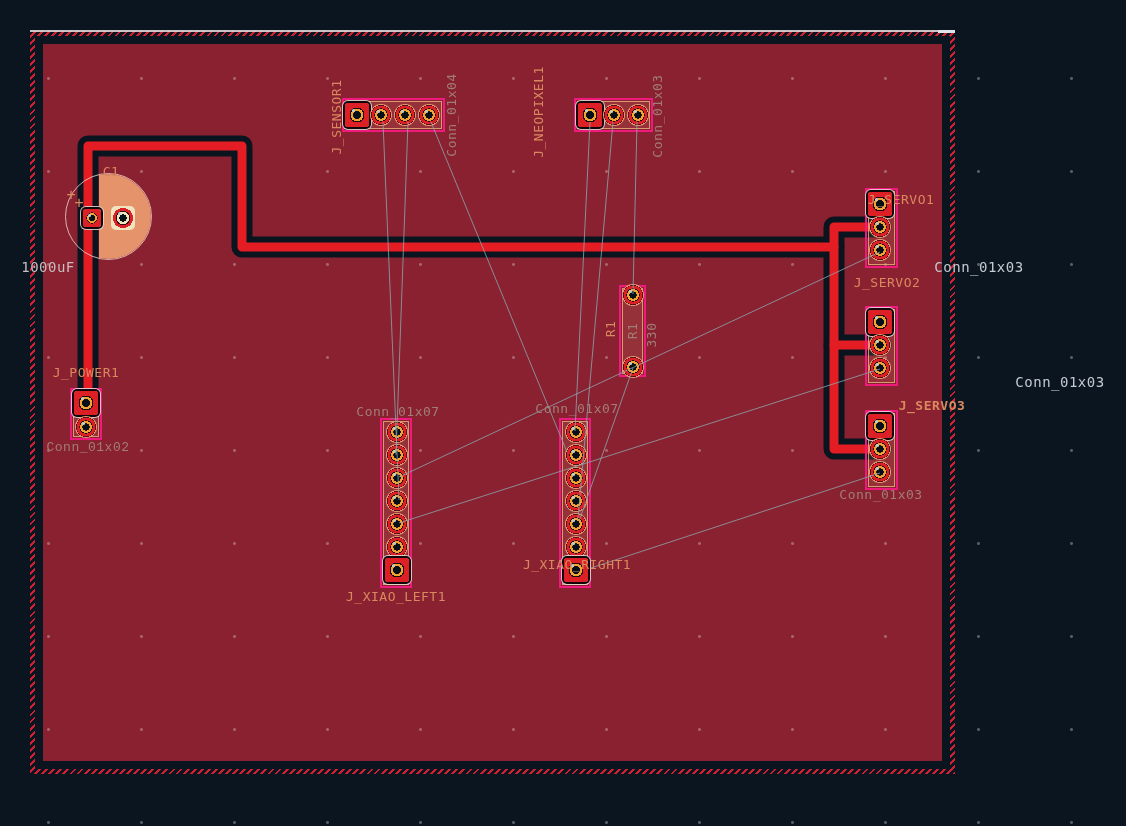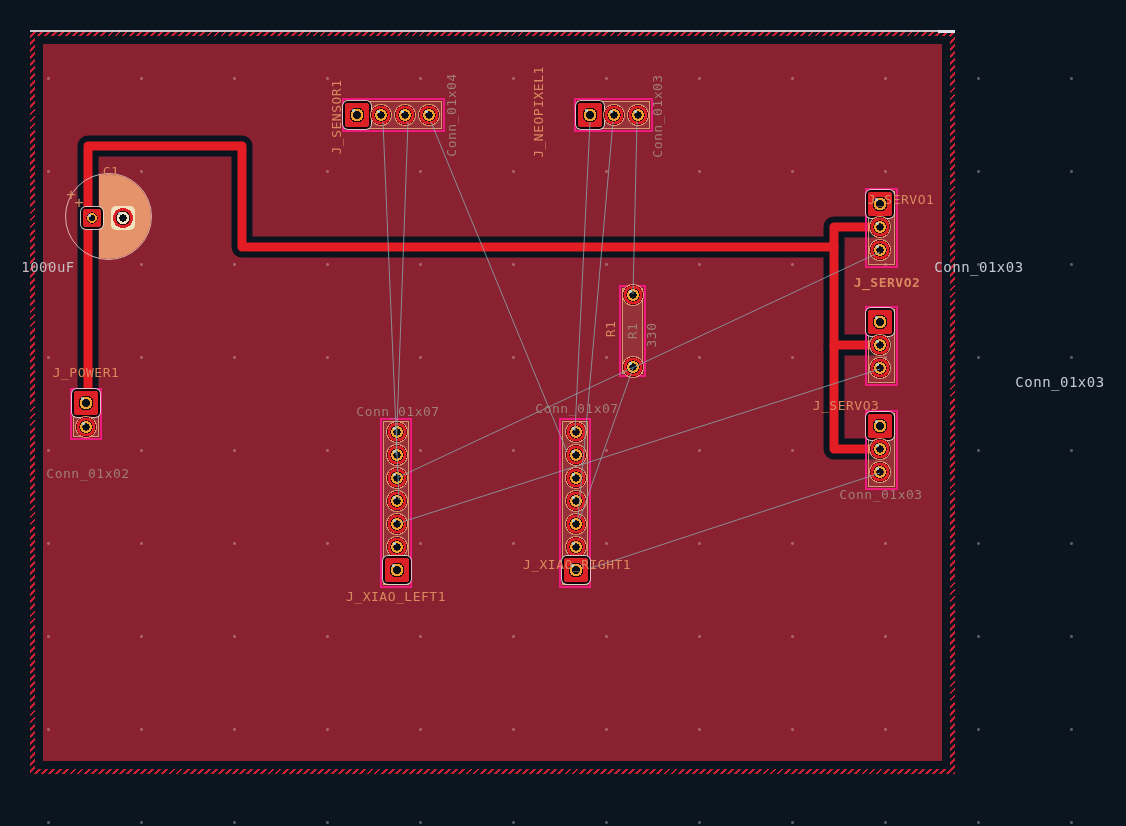--- a/index.html
+++ b/index.html
@@ -208,28 +208,28 @@
 
   <span class="vlbl" style="left:336px;top:117px;">J_SENSOR1</span>
   <span class="vlbl lbl-fab" style="left:451px;top:115px;">Conn_01x04</span>
 
   <span class="vlbl" style="left:538px;top:112px;">J_NEOPIXEL1</span>
   <span class="vlbl lbl-fab" style="left:657px;top:116px;">Conn_01x03</span>
 
   <span class="hlbl" style="left:901px;top:175px;margin-top:24px;">J_SERVO1</span>
   <span class="hlbl lbl-ext" style="left:979px;top:267px;">Conn_01x03</span>
 
-  <span class="hlbl" style="left:887px;top:282px;font-weight:bold;">J_SERVO2</span>
+  <span class="hlbl" style="left:887px;top:282px;">J_SERVO2</span>
   <span class="hlbl lbl-ext" style="left:1060px;top:382px;">Conn_01x03</span>
 
-  <span class="hlbl" style="left:846px;top:405px;">J_SERVO3</span>
+  <span class="hlbl" style="left:932px;top:405px;font-weight:bold;">J_SERVO3</span>
   <span class="hlbl lbl-fab" style="left:881px;top:494px;">Conn_01x03</span>
 
   <span class="hlbl" style="left:86px;top:372px;">J_POWER1</span>
-  <span class="hlbl lbl-fab" style="left:88px;top:473px;">Conn_01x02</span>
+  <span class="hlbl lbl-fab" style="left:88px;top:447px;font-family:Liberation Mono, monospace;">Conn_01x02</span>
 
   <span class="hlbl" style="left:111px;top:171px;">C1</span>
   <span class="hlbl lbl-pink" style="left:48px;top:267px;">1000uF</span>
   <span class="plus" style="left:71px;top:195px;">+</span>
   <span class="plus" style="left:79px;top:203px;">+</span>
 
   <span class="vlbl" style="left:610px;top:329px;">R1</span>
   <span class="vlbl lbl-fab" style="left:632px;top:331px;">R1</span>
   <span class="vlbl lbl-fab" style="left:651px;top:335px;">330</span>
 

